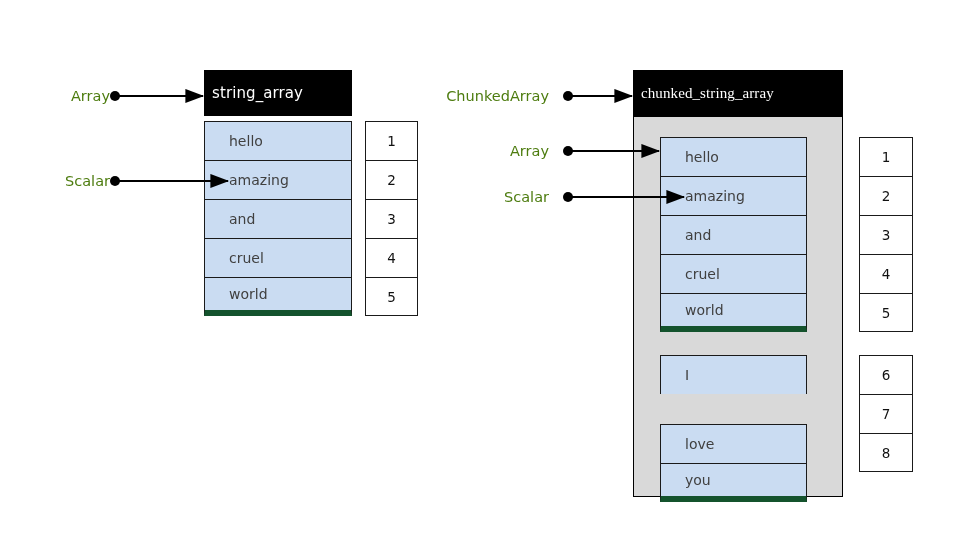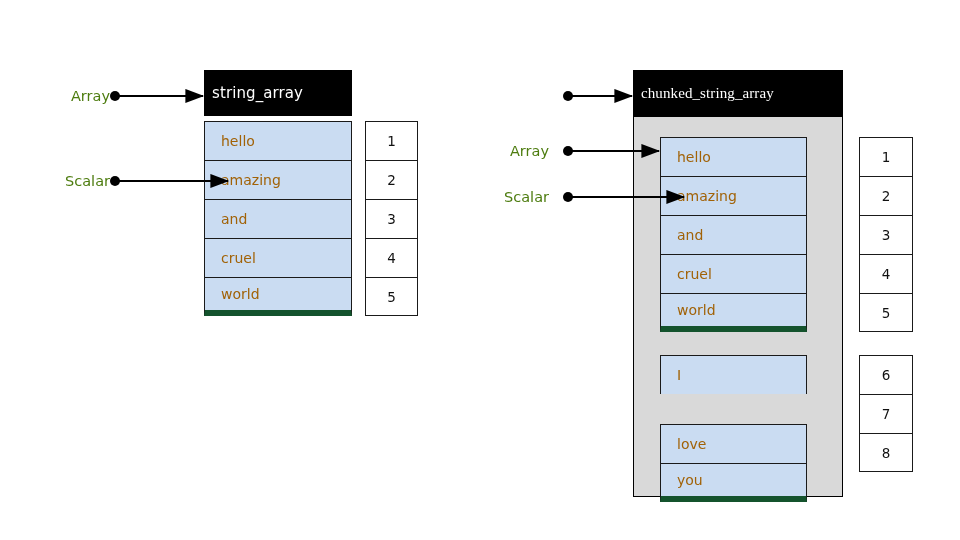--- a/index.html
+++ b/index.html
@@ -58,23 +58,23 @@
     position: absolute;
     box-sizing: border-box;
   }
   .cell {
     box-sizing: border-box;
     background: #cadcf2;
     border: 1px solid #1a1a1a;
     border-bottom: none;
     display: flex;
     align-items: center;
-    padding-left: 16px;
+    padding-left: 24px;
     font-size: 14px;
-    color: #a16207;
+    color: #404040;
   }
   .cell:last-child {
     border-bottom: 6px solid #14532d;
   }
 
   
   .index-stack {
     position: absolute;
     box-sizing: border-box;
   }
@@ -122,20 +122,21 @@
   </div>
 
   <div class="index-stack" style="left: 365px; top: 121px; width: 53px;">
     <div class="index-cell" style="height: 39px;">1</div>
     <div class="index-cell" style="height: 39px;">2</div>
     <div class="index-cell" style="height: 39px;">3</div>
     <div class="index-cell" style="height: 39px;">4</div>
     <div class="index-cell" style="height: 39px;">5</div>
   </div>
 
+  <div class="conn-label" style="left: 380px; top: 89px; width: 169px;">ChunkedArray</div>
 
   <div class="conn-label" style="left: 380px; top: 144px; width: 169px;">Array</div>
 
   <div class="conn-label" style="left: 380px; top: 190px; width: 169px;">Scalar</div>
 
   <div class="title-box" style="left: 633px; top: 70px; width: 210px; height: 46px; font-family: Liberation Serif, serif;">chunked_string_array</div>
 
   <div class="chunk-container" style="left: 633px; top: 116px; width: 210px; height: 381px;"></div>
 
   <div class="cell-stack" style="left: 660px; top: 137px; width: 147px;">

